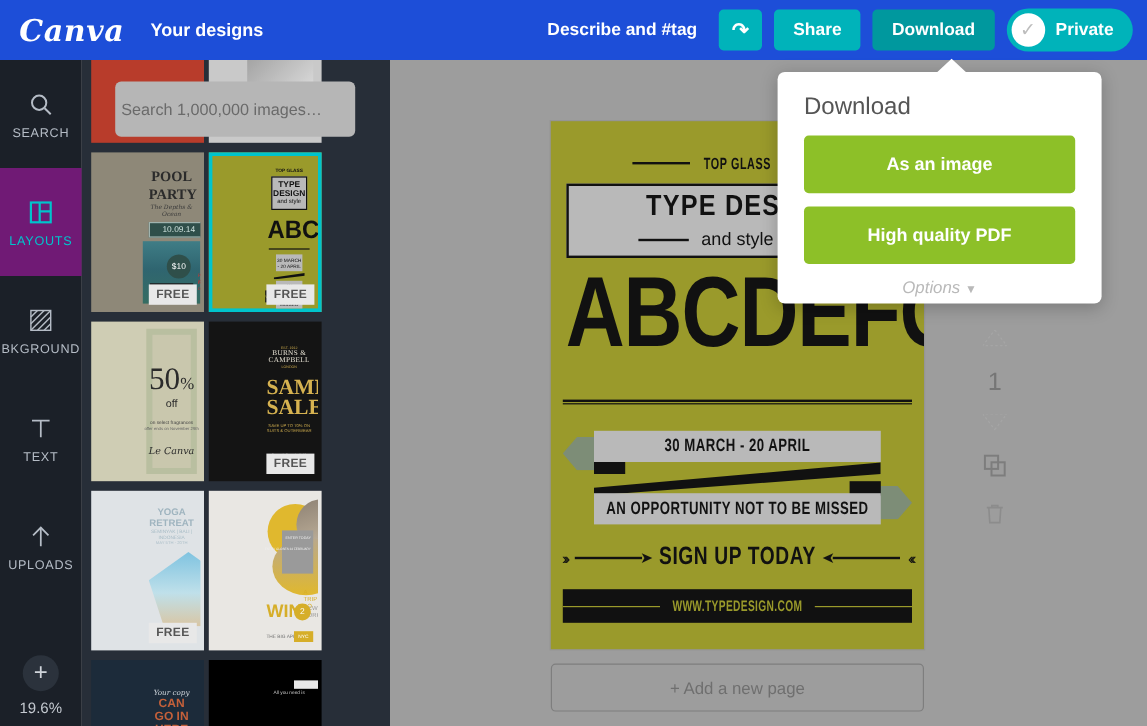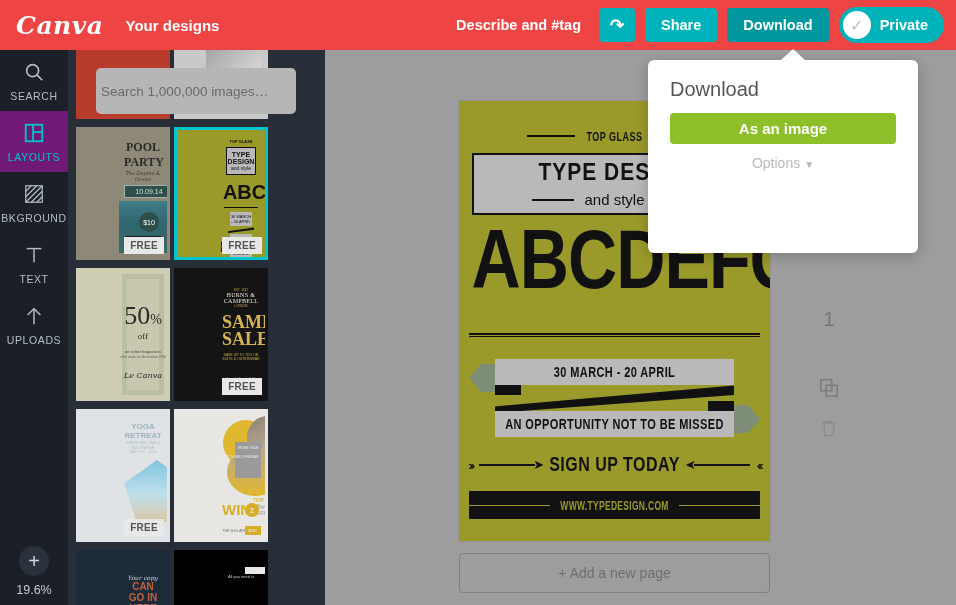--- a/index.html
+++ b/index.html
@@ -7,21 +7,21 @@
     width: 956px; height: 605px;
     font-family: "Liberation Sans", sans-serif;
     overflow: hidden;
     background: #9d9d9d;
   }
   #app { position: relative; width: 956px; height: 605px; }
 
   
   .topbar {
     position: absolute; left: 0; top: 0; width: 956px; height: 50px;
-    background: #ef4444; display: flex; align-items: center; z-index: 40;
+    background: #1d4ed8; display: flex; align-items: center; z-index: 40;
   }
   .logo {
     margin-left: 16px; color: #fff; font-size: 25px;
     font-family: "DejaVu Serif", serif; font-style: italic; font-weight: bold;
     letter-spacing: 0.5px;
   }
   .app-title {
     margin-left: 22px; color: #fff; font-size: 15px; font-weight: bold;
   }
   .top-right { margin-left: auto; display: flex; align-items: center; margin-right: 12px; }
@@ -48,21 +48,21 @@
     color: #bdbdbd; font-size: 16px; margin-right: 9px;
   }
   .private-label { color: #fff; font-size: 14.5px; font-weight: bold; }
 
   
   .rail {
     position: absolute; left: 0; top: 50px; width: 68px; height: 555px;
     background: #1b2028; z-index: 30;
   }
   .rail-item {
-    height: 61px; display: flex; flex-direction: column; align-items: center;
+    height: 90px; display: flex; flex-direction: column; align-items: center;
     justify-content: center; color: #b5bcc6; cursor: pointer; position: relative;
   }
   .rail-item.active { background: #701a75; color: #00c4cc; }
   .rail-item .ri-icon { height: 26px; display:flex; align-items:center; justify-content:center; margin-bottom: 5px; }
   .rail-item .ri-label { font-size: 10.5px; letter-spacing: 0.6px; }
   .zoom-area {
     position: absolute; bottom: 8px; left: 0; width: 68px;
     display: flex; flex-direction: column; align-items: center;
   }
   .zoom-plus {
@@ -227,27 +227,27 @@
     background: #fff; border-radius: 6px; z-index: 50;
     box-shadow: 0 3px 14px rgba(0,0,0,.22); padding: 18px 22px 0 22px;
   }
   .dl-caret {
     position: absolute; top: -11px; left: 132px; width: 0; height: 0;
     border-left: 13px solid transparent; border-right: 13px solid transparent;
     border-bottom: 12px solid #fff;
   }
   .dl-title { font-size: 20px; color: #555; margin-bottom: 12px; }
   .dl-btn {
-    height: 31px; background: #8dc028; border-radius: 4px; color: #fff;
+    height: 48px; background: #8dc028; border-radius: 4px; color: #fff;
     font-size: 15px; font-weight: bold; display: flex; align-items: center;
     justify-content: center; margin-bottom: 11px; cursor: pointer; border: none;
     width: 100%;
   }
   .dl-options {
-    text-align: center; color: #b9b9b9; font-size: 14px; cursor: pointer;
+    text-align: center; color: #b9b9b9; font-size: 14px; cursor: pointer; font-style: italic;
   }
   .dl-options .cd { font-size: 10px; margin-left: 4px; }
 </style>
 </head>
 <body>
 
 <div id="app">
 
   <div class="topbar">
     <div class="logo">Canva</div>
@@ -372,21 +372,21 @@
         </div>
         <div class="free-badge">FREE</div>
       </div>
 
       <div class="thumb th-cream">
         <div class="t-inner">
           <div style="position:absolute;inset:3px;border:5px solid #b9bfa0;background:#c9c7ad;"></div>
           <div style="position:absolute;left:0;right:0;top:30px;text-align:center;">
             <span style="font-family:'Liberation Serif',serif;font-size:26px;color:#2b2b2b;">50</span><span style="font-family:'Liberation Serif',serif;font-size:14px;color:#2b2b2b;">%</span>
           </div>
-          <div style="position:absolute;left:0;right:0;top:60px;text-align:center;font-family:Liberation Serif, serif;font-size:9px;color:#2b2b2b;">off</div>
+          <div style="position:absolute;left:0;right:0;top:60px;text-align:center;font-family:Liberation Sans, sans-serif;font-size:9px;color:#2b2b2b;">off</div>
           <div style="position:absolute;left:0;right:0;top:78px;text-align:center;font-size:4px;color:#444;">on select fragrances</div>
           <div style="position:absolute;left:0;right:0;top:84px;text-align:center;font-size:3.5px;color:#666;">offer ends on November 29th</div>
           <div style="position:absolute;left:0;right:0;top:100px;text-align:center;font-family:'DejaVu Serif',serif;font-style:italic;font-size:8px;color:#2b2b2b;">Le Canva</div>
         </div>
       </div>
 
       <div class="thumb th-dark">
         <div class="t-inner">
           <div style="text-align:center;font-size:3px;color:#c9a84c;margin-top:12px;">EST. 1912</div>
           <div style="text-align:center;font-family:'Liberation Serif',serif;font-size:6px;color:#e8e3d5;letter-spacing:.3px;">BURNS &amp; CAMPBELL</div>
@@ -534,18 +534,19 @@
           <path d="M4 6h16M9 6V4h6v2M6 6l1 15h10l1-15"></path>
         </svg>
       </div>
     </div>
   </div>
 
   <div class="dl-popup">
     <div class="dl-caret"></div>
     <div class="dl-title">Download</div>
     <div class="dl-btn">As an image</div>
+    <div class="dl-btn">High quality PDF</div>
     <div class="dl-options">
       <span>Options</span><span class="cd">▼</span>
     </div>
   </div>
 
 </div>
 
 </body></html>

